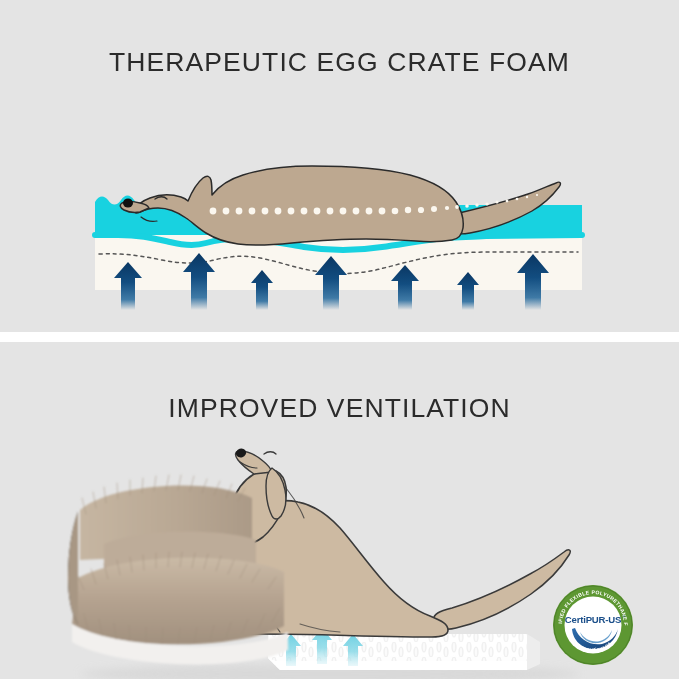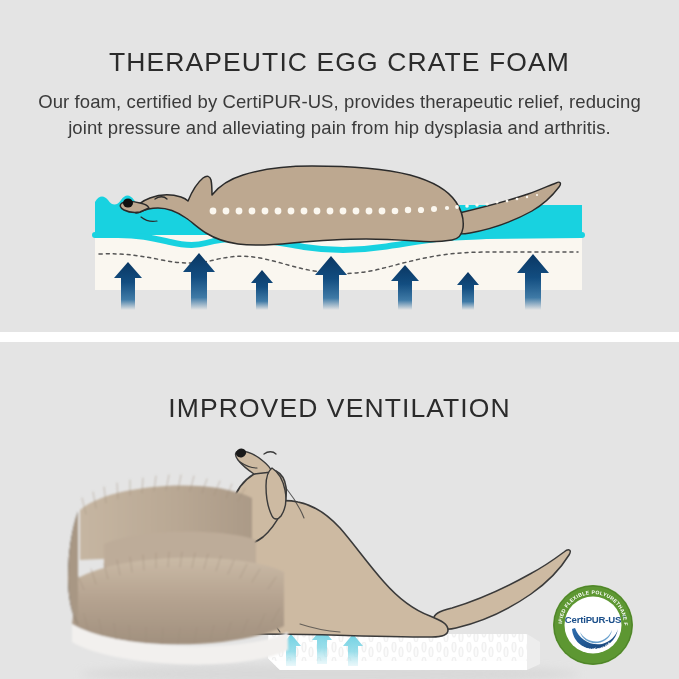--- a/index.html
+++ b/index.html
@@ -57,21 +57,20 @@
 </style>
 </head>
 <body>
 
 <div id="page">
 
   <section class="panel" id="panel-top">
 
     <h1 class="headline" id="headline-top">THERAPEUTIC EGG CRATE FOAM</h1>
 
-    <p id="subcopy">Our foam, certified by CertiPUR-US, provides therapeutic relief, reducing joint pressure and alleviating pain from hip dysplasia and arthritis.</p>
 
     <div id="scene-top">
       <svg width="679" height="182" viewBox="0 0 679 182" xmlns="http://www.w3.org/2000/svg">
         <defs>
           <linearGradient id="arrowFade" x1="0" y1="0" x2="0" y2="1">
             <stop offset="0%" stop-color="#0a3763"></stop>
             <stop offset="42%" stop-color="#124d80"></stop>
             <stop offset="78%" stop-color="#3f7aa6"></stop>
             <stop offset="100%" stop-color="#e4e4e4"></stop>
           </linearGradient>

